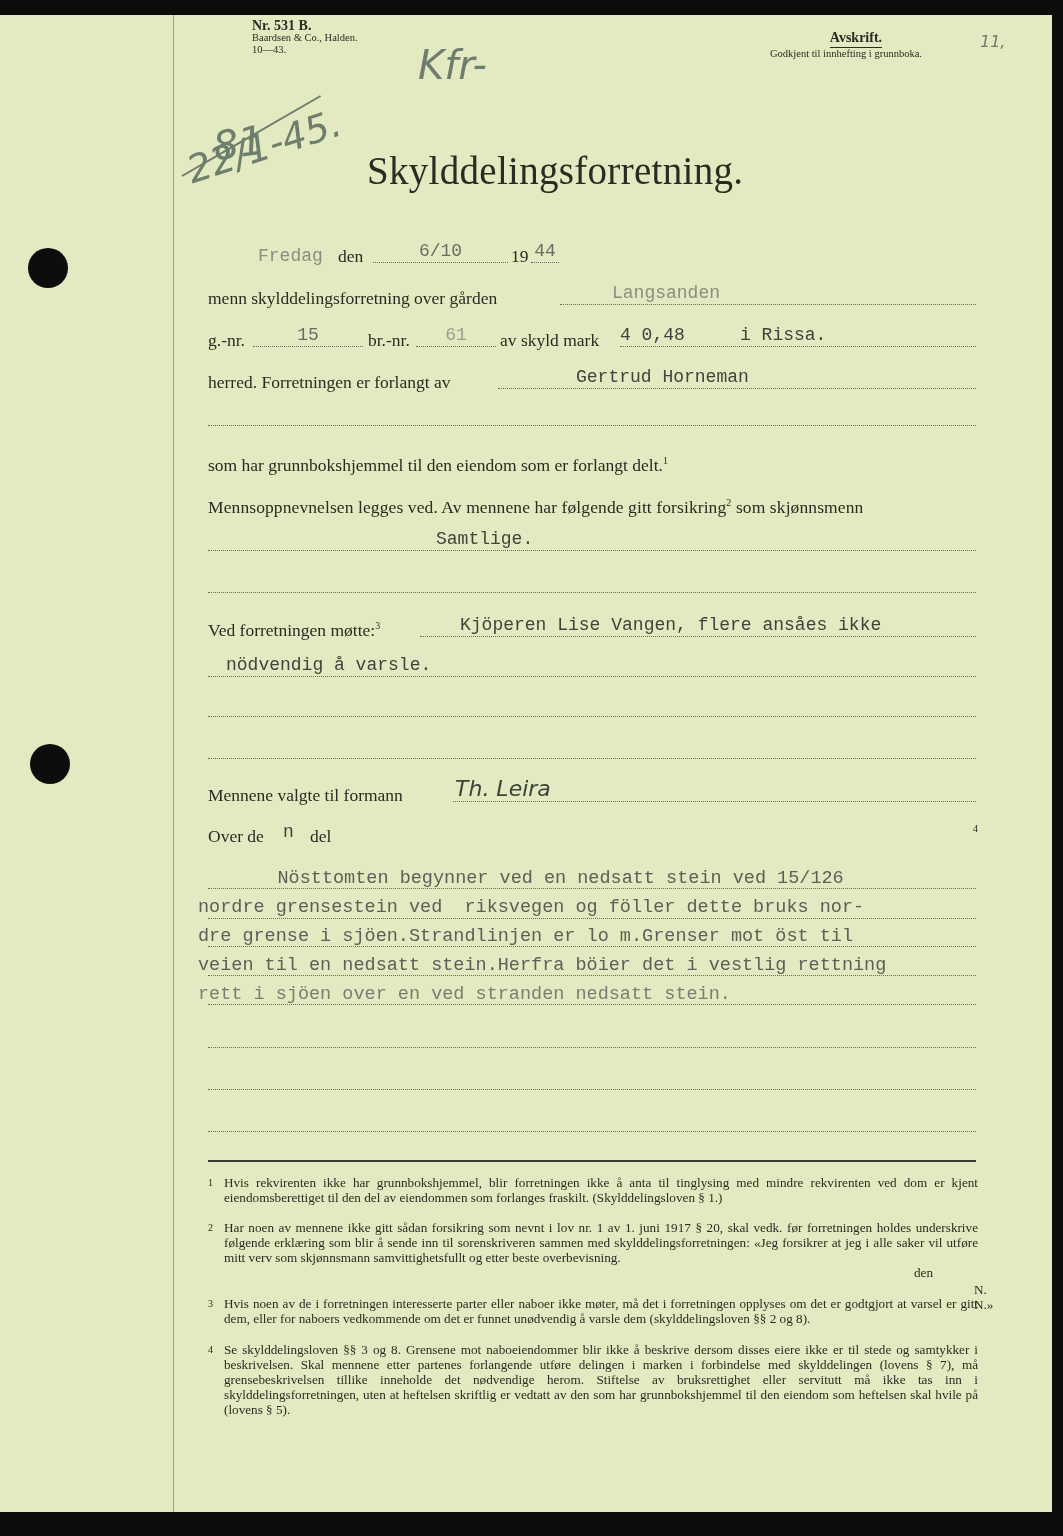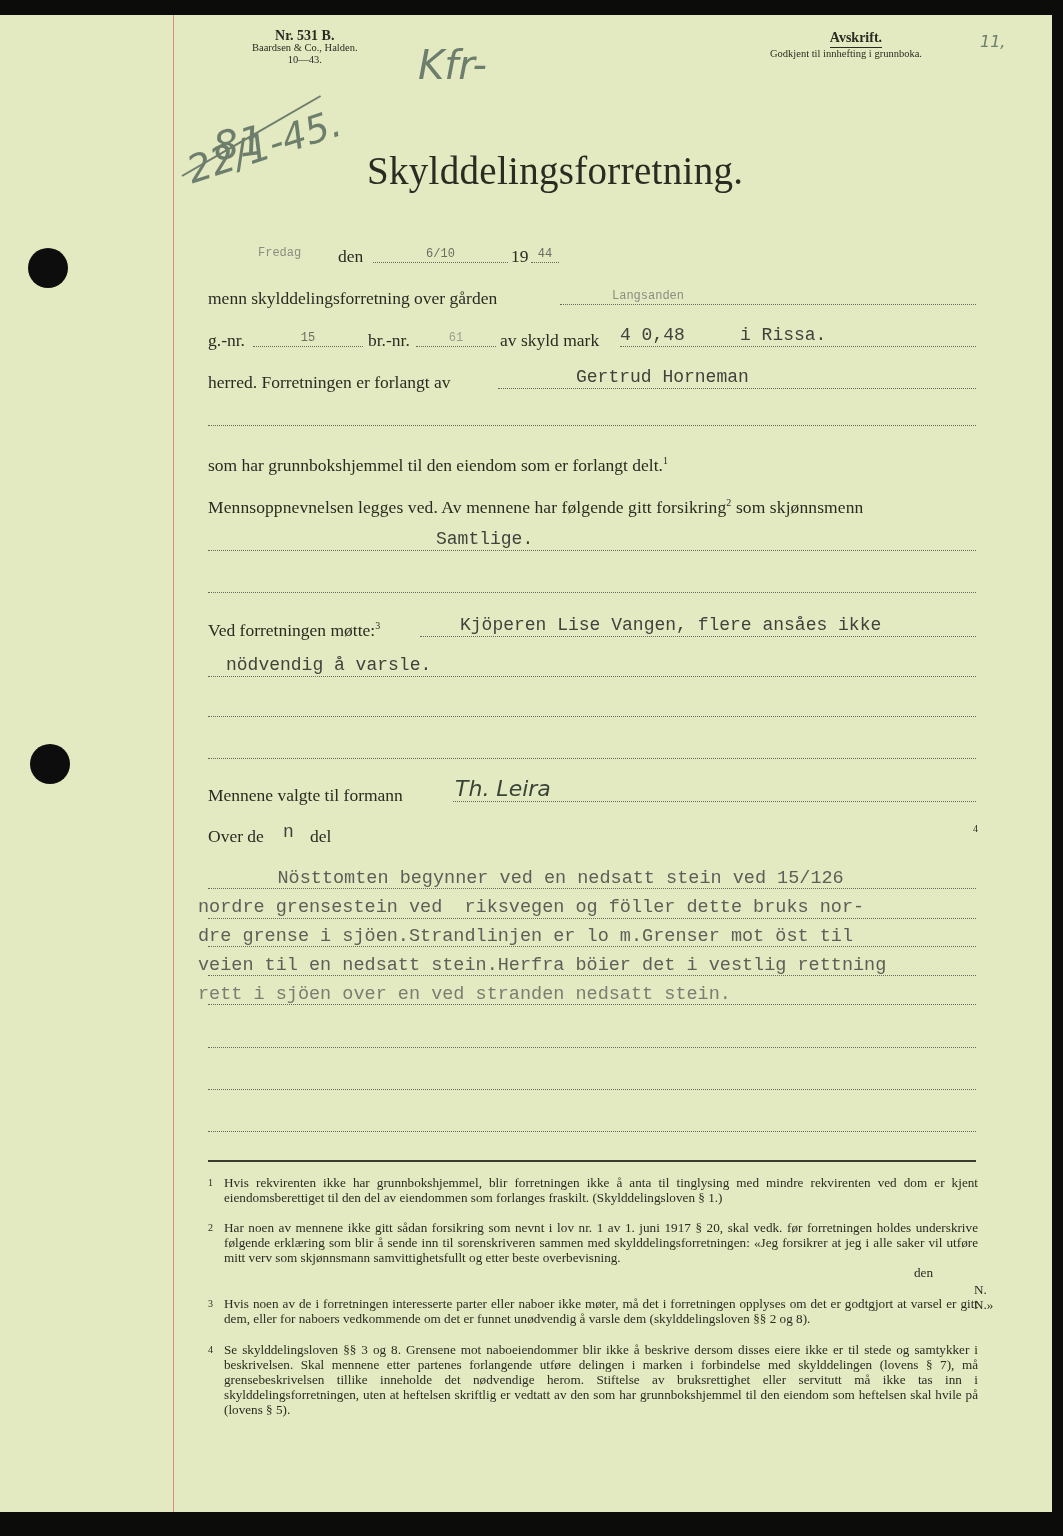--- a/index.html
+++ b/index.html
@@ -1,30 +1,30 @@
 <!DOCTYPE html>
 <html><head>
 <meta charset="utf-8">
 <style>
   html, body { margin:0; padding:0; }
   body { width:1063px; height:1536px; background:#0c0c0a; position:relative; overflow:hidden; font-family:"Liberation Serif", serif; color:#2a2c22; }
   .paper { position:absolute; left:0; top:15px; width:1052px; height:1497px; background:#e3e9c0; }
   .margin-line { position:absolute; left:173px; top:0; width:1px; height:100%; background:#e08a78; }
   .punch { position:absolute; width:40px; height:40px; border-radius:50%; background:#0d0d0d; }
   .abs { position:absolute; }
-  .form-no { left:252px; top:30px; text-align:center; font-size:10.5px; line-height:12px; }
+  .form-no { left:252px; top:20px; text-align:left; font-size:10.5px; line-height:12px; }
   .form-no .nr { font-size:14px; font-weight:bold; }
   .avskrift { left:790px; top:30px; text-align:center; font-size:10.5px; }
   .avskrift .a-title { font-size:14px; font-weight:bold; display:inline-block; border-bottom:1.5px solid #2a2c22; padding-bottom:1px; }
   .hand { font-family:"DejaVu Sans", sans-serif; color:#6e7e6c; font-style:italic; }
   .title { left:367px; top:148px; font-size:39px; letter-spacing:0.3px; }
   .line { position:absolute; left:208px; width:768px; font-size:17.5px; height:22px; white-space:nowrap; }
   .dots { display:inline-block; border-bottom:1px dotted #6a6a5a; height:16px; vertical-align:baseline; position:relative; }
   .dotline { position:absolute; left:208px; width:768px; border-bottom:1px dotted #6a6a5a; }
-  .tw { font-family:"Liberation Mono", monospace; color:#6a6e62; font-size:12px; }
+  .tw { font-family:"Liberation Mono", monospace; color:#6a6e62; font-size:18px; }
   .tw-dark { font-family:"Liberation Mono", monospace; color:#3f433c; font-size:18px; }
   .fill { position:absolute; bottom:1px; left:0; width:100%; text-align:center; }
   .sup { font-size:10px; vertical-align:super; }
   .rule { position:absolute; left:208px; top:1160px; width:768px; height:2px; background:#3a3c30; }
   .fn { position:absolute; left:208px; width:770px; font-size:13.2px; line-height:15px; text-align:justify; }
   .fn .num { position:absolute; left:0; top:0; font-size:10px; }
   .fn .txt { margin-left:16px; display:block; }
   .tline { position:absolute; left:198px; font-family:"Liberation Mono", monospace; color:#5c6058; font-size:18.5px; white-space:nowrap; }
 </style>
 </head>

